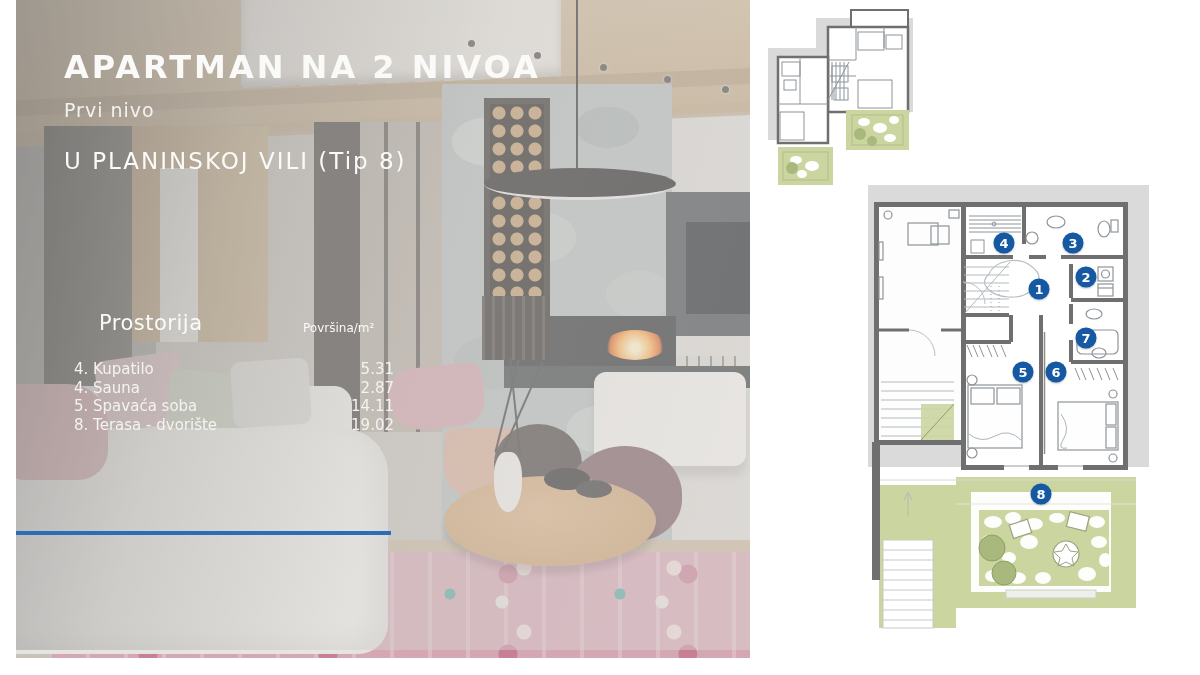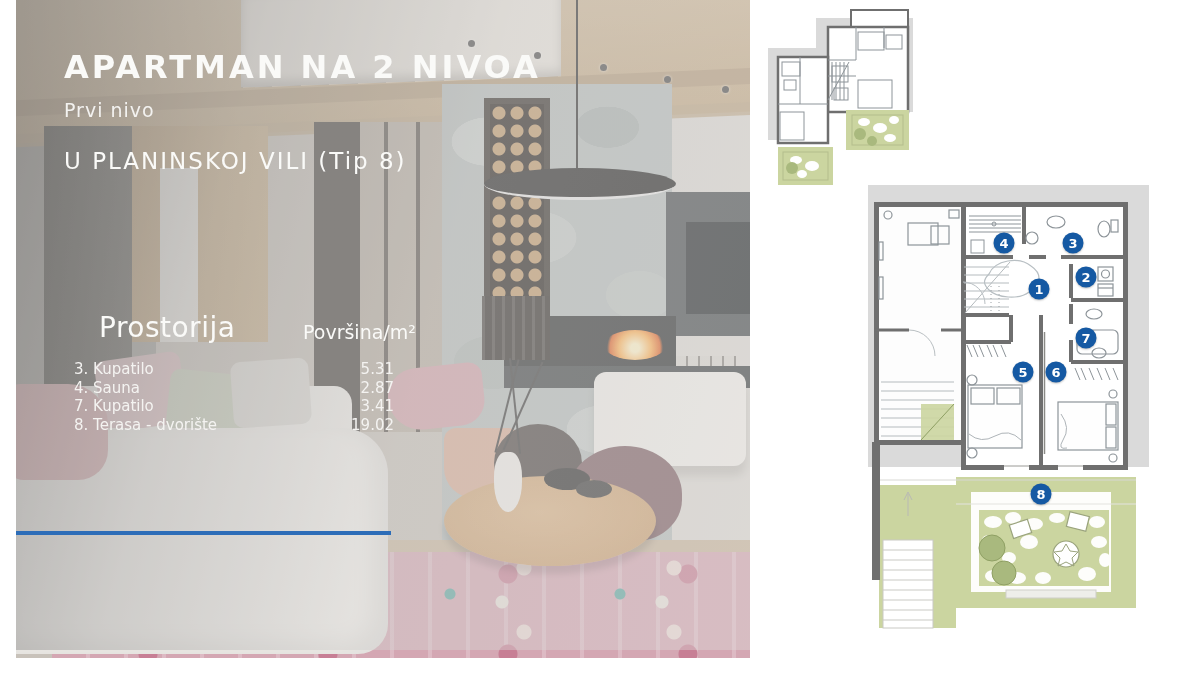--- a/index.html
+++ b/index.html
@@ -77,22 +77,22 @@
   .ph-lamp-wire{left:560px;top:0;width:2px;height:172px;background:#2b2b2b;}
   .ph-lamp-disc{left:468px;top:168px;width:192px;height:32px;background:#232323;border-radius:50%;border-bottom:3px solid #e9e9e9;}
   .ph-overlay{left:0;top:0;width:734px;height:650px;background:linear-gradient(105deg,rgba(55,55,55,.58) 0%,rgba(110,110,110,.40) 28%,rgba(150,150,150,.22) 55%,rgba(165,165,165,.12) 100%);}
   .ph-veil{left:0;top:0;width:734px;height:650px;background:rgba(235,233,229,.34);}
 
   
   .txt{position:absolute;color:#fafaf8;}
   .t-title{left:48px;top:48px;font-size:32px;font-weight:700;letter-spacing:3px;}
   .t-sub1{left:48px;top:99px;font-size:19px;font-weight:400;letter-spacing:1px;color:#f3f2f0;}
   .t-sub2{left:48px;top:148px;font-size:23px;font-weight:500;letter-spacing:2px;}
-  .t-h-room{left:83px;top:311px;font-size:28px;font-weight:500;letter-spacing:.5px;}
-  .t-h-area{left:287px;top:321px;font-size:19px;font-weight:400;}
+  .t-h-room{left:83px;top:311px;font-size:21px;font-weight:500;letter-spacing:.5px;}
+  .t-h-area{left:287px;top:321px;font-size:12px;font-weight:400;}
   .rooms{position:absolute;left:58px;top:360px;width:320px;color:#f4f3f1;font-size:15px;}
   .room-row{display:flex;justify-content:space-between;line-height:18.5px;}
   .divider{position:absolute;left:0;top:531px;width:375px;height:4px;background:var(--accent);}
   .totals{position:absolute;left:83px;top:546px;width:295px;color:#f4f3f1;font-size:15px;}
   .total-row{display:flex;justify-content:space-between;line-height:19.5px;}
 
   
   .plan-large{position:absolute;left:845px;top:182px;width:300px;height:478px;}
   .plan-small{position:absolute;left:748px;top:8px;width:200px;height:190px;}
   .plan-marker{position:absolute;width:21px;height:21px;border-radius:50%;color:#fff;
@@ -164,35 +164,35 @@
   <div class="txt t-sub2">U PLANINSKOJ VILI (Tip 8)</div>
 
   <div class="txt t-h-room">Prostorija</div>
   <div class="txt t-h-area">Površina/m²</div>
 
   <div class="rooms">
 
 
 
       <div class="room-row">
-        <span>3. Kupatilo</span>
+        <span>4. Kupatilo</span>
         <span>5.31</span>
       </div>
 
       <div class="room-row">
         <span>4. Sauna</span>
         <span>2.87</span>
       </div>
 
-
-
       <div class="room-row">
-        <span>7. Kupatilo</span>
-        <span>3.41</span>
+        <span>5. Spavaća soba</span>
+        <span>14.11</span>
       </div>
+
+
 
       <div class="room-row">
         <span>8. Terasa - dvorište</span>
         <span>19.02</span>
       </div>
     </div>
 
   <div class="divider"></div>
 
 

